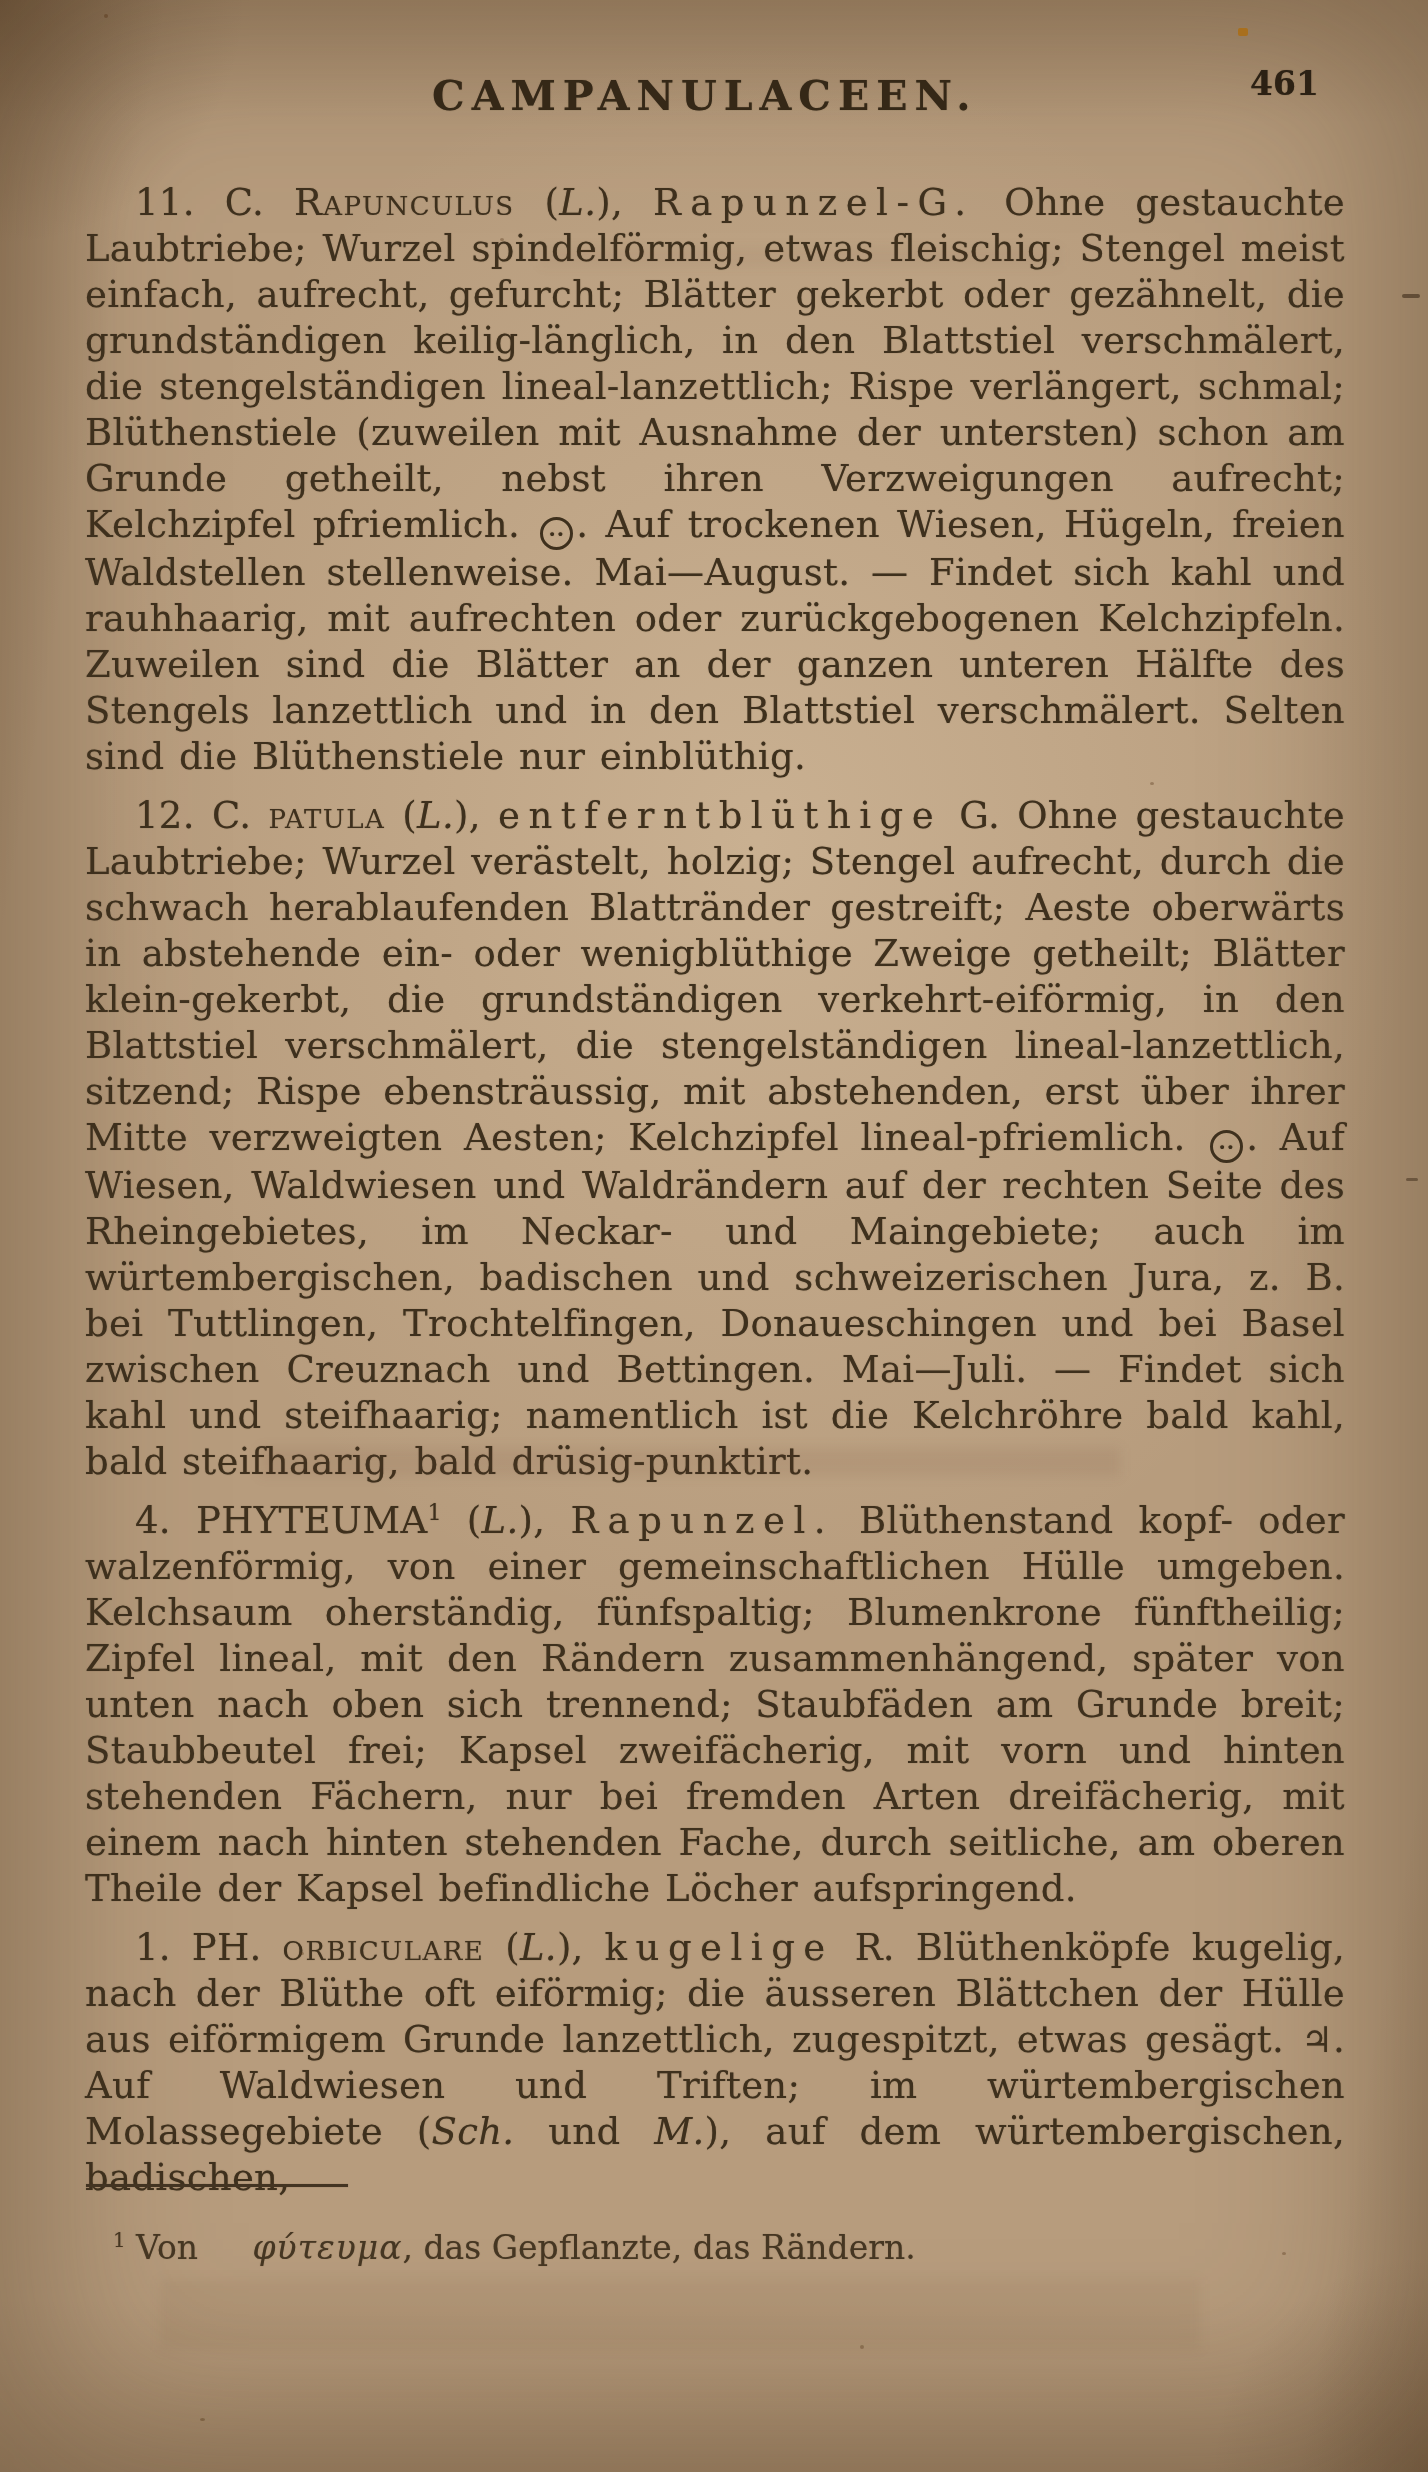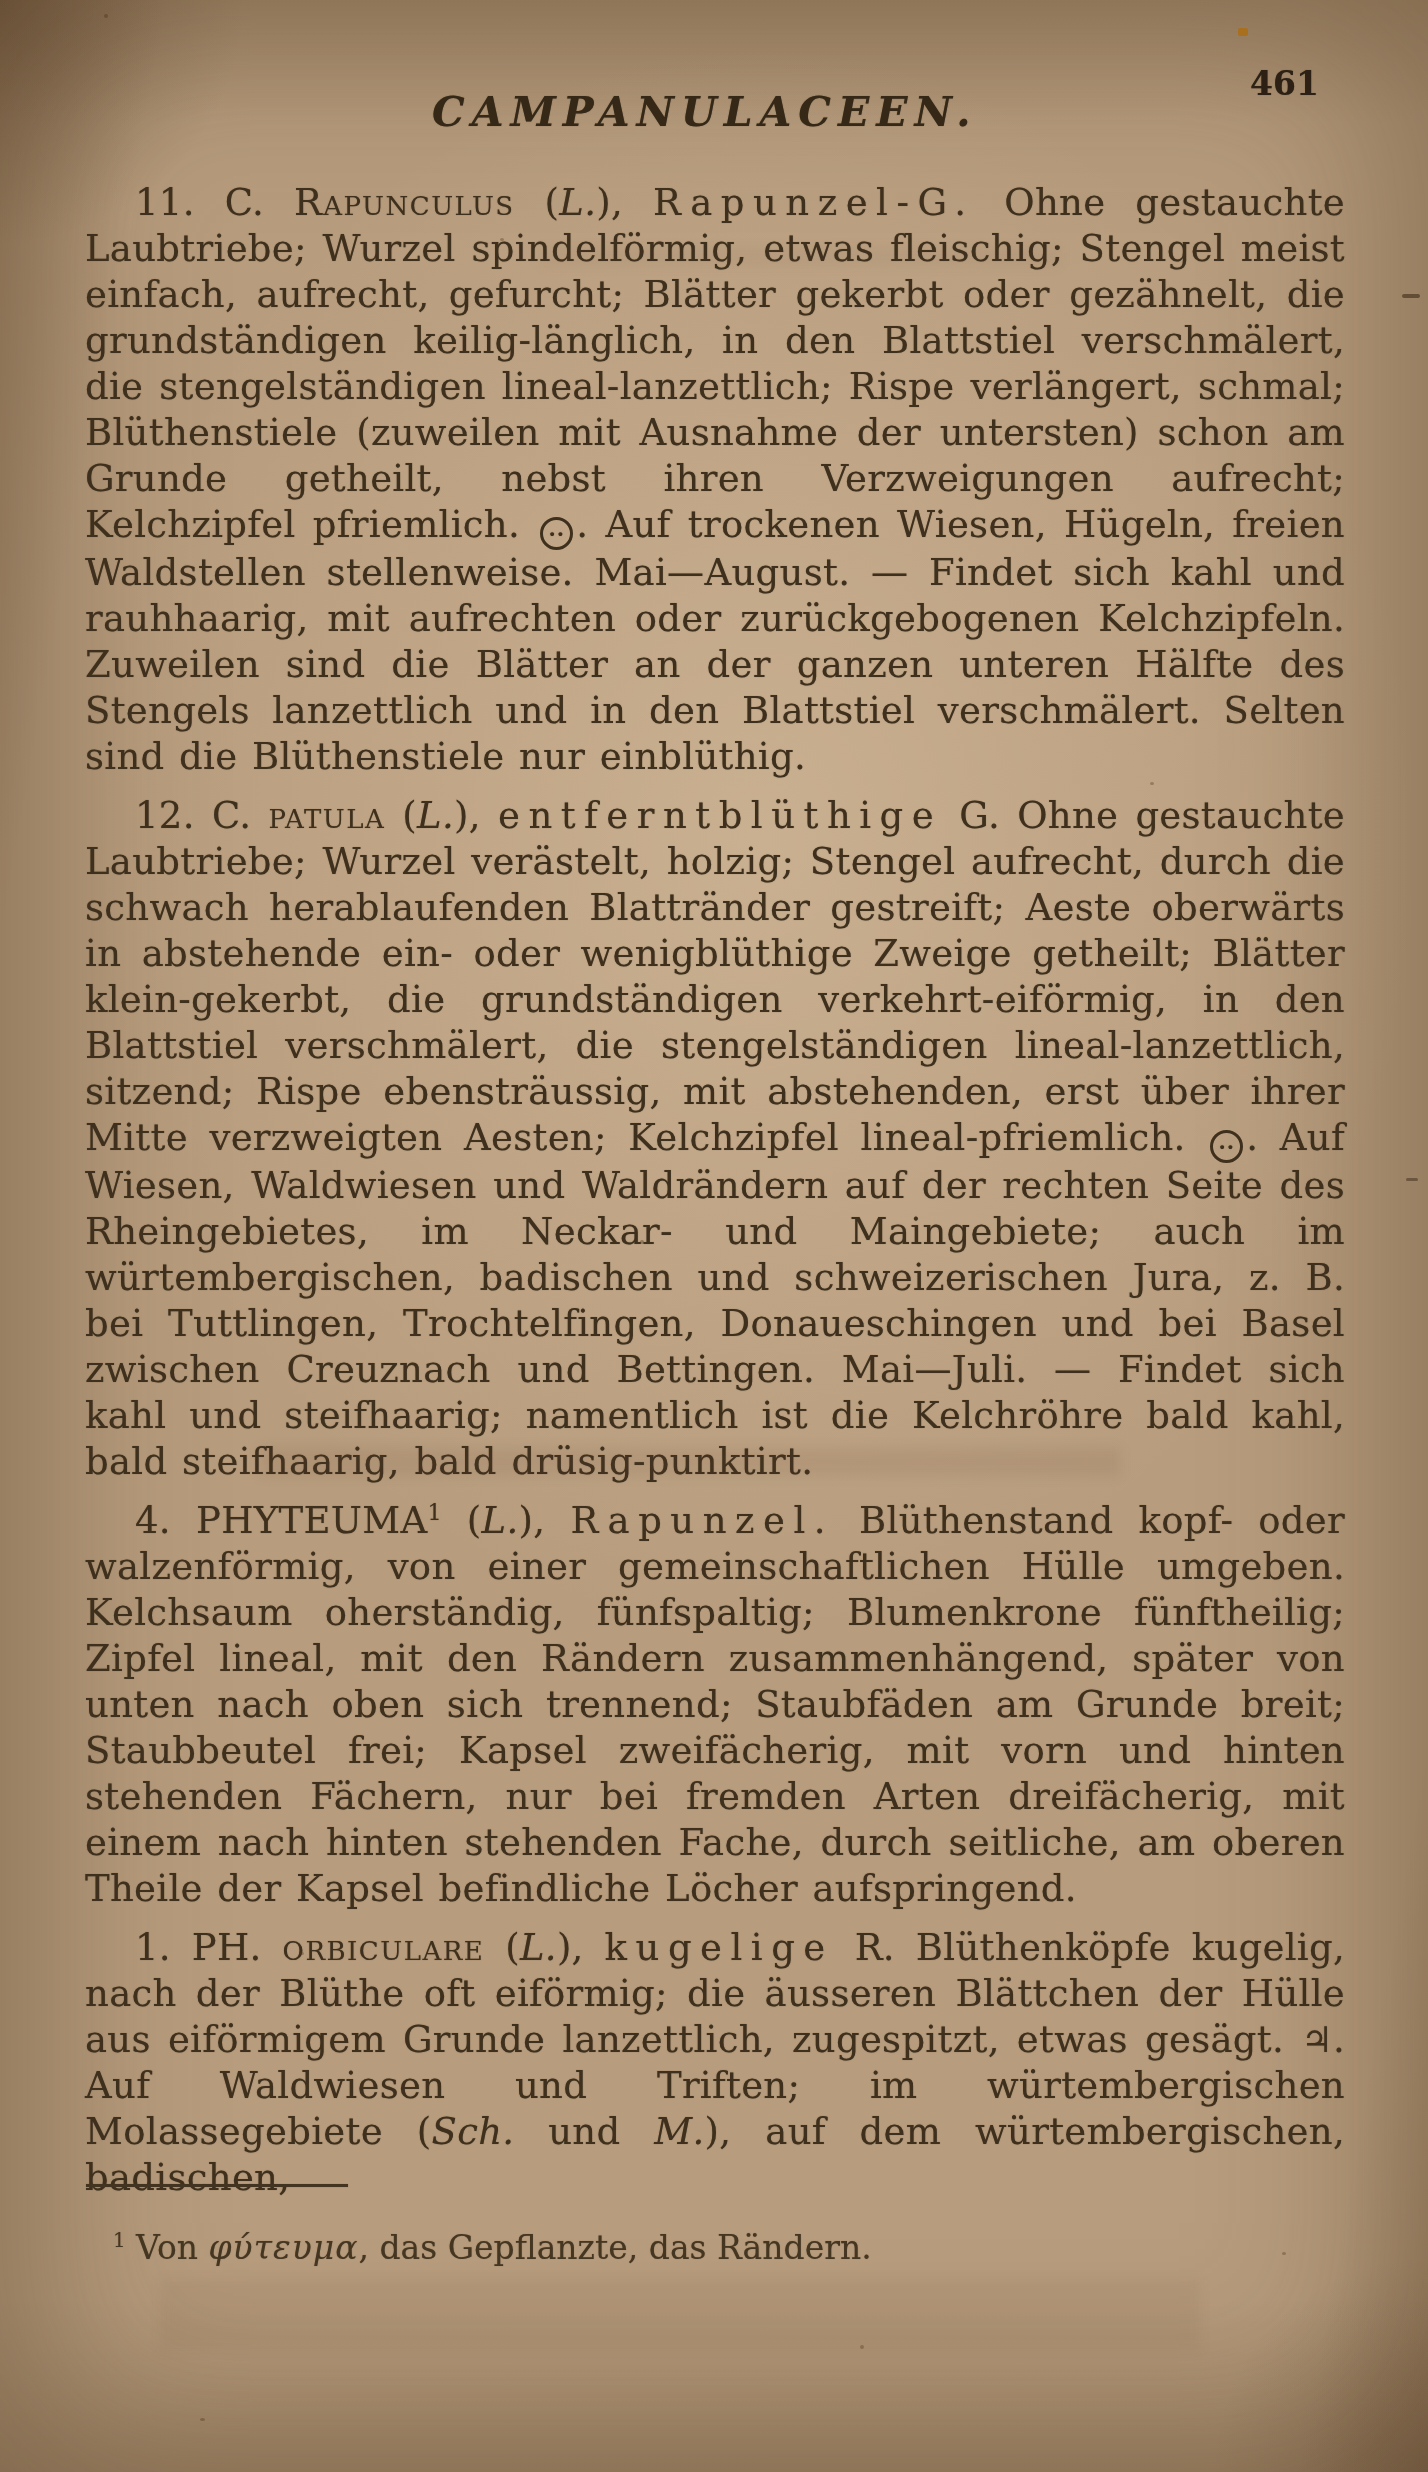--- a/index.html
+++ b/index.html
@@ -12,25 +12,24 @@
       radial-gradient(ellipse 65% 45% at 53% 34%, rgba(238,217,186,.33), rgba(238,217,186,0) 72%),
       radial-gradient(circle 340px at 0% 0%, rgba(62,42,23,.30), rgba(62,42,23,0) 72%),
       radial-gradient(circle 300px at 100% 100%, rgba(62,42,23,.22), rgba(62,42,23,0) 72%),
       linear-gradient(100deg, rgba(92,63,36,.28) 0%, rgba(92,63,36,0) 9%, rgba(92,63,36,0) 93%, rgba(92,63,36,.20) 100%),
       linear-gradient(0deg, rgba(92,63,36,.16) 0%, rgba(92,63,36,0) 7%, rgba(92,63,36,0) 95%, rgba(92,63,36,.14) 100%);
     box-shadow: inset 0 0 170px 45px rgba(72,49,27,.38);
     font-family:"DejaVu Serif","Liberation Serif",serif;
     color:#3e301d;
   }
   .running-title{
-    position:absolute;left:432px;top:88px;
+    position:absolute;left:432px;top:72px;
     font-size:41px;font-weight:bold;letter-spacing:7px;
     color:#352817;text-shadow:0 0 1px rgba(53,40,23,.55);
     white-space:nowrap;
-    font-style:italic;
   }
   .page-number{
     position:absolute;left:1250px;top:64px;
     font-size:33px;font-weight:bold;color:#2c2114;
     text-shadow:0 0 1px rgba(44,33,20,.5);
   }
   .body-text{
     position:absolute;left:85px;top:180px;width:1260px;
     font-size:37px;line-height:46px;
     text-align:justify;
@@ -38,21 +37,21 @@
     hyphens:none;
     text-shadow:0 0 1px rgba(62,48,29,.5);
   }
   .para{margin:0 0 13px 0;text-indent:50px;}
   .para:last-child{margin-bottom:0;}
   .plain{}
   .sc{font-variant:small-caps;letter-spacing:1.5px;}
   .sp{letter-spacing:.23em;}
   .it{font-style:italic;}
   .sup{vertical-align:super;font-size:.6em;line-height:0;}
-  .grk{font-style:italic;letter-spacing:1px;}
+  .grk{font-style:italic;letter-spacing:1px;margin-left:44px;}
   .sym{white-space:nowrap;}
   .sym-biennial{
     display:inline-flex;align-items:center;justify-content:center;
     width:27px;height:27px;
     border:3px solid currentColor;border-radius:50%;
     vertical-align:-4px;margin:0 3px;
     font-size:21px;line-height:1;letter-spacing:1px;
     text-indent:0;font-weight:bold;
   }
   .sym-perennial{

